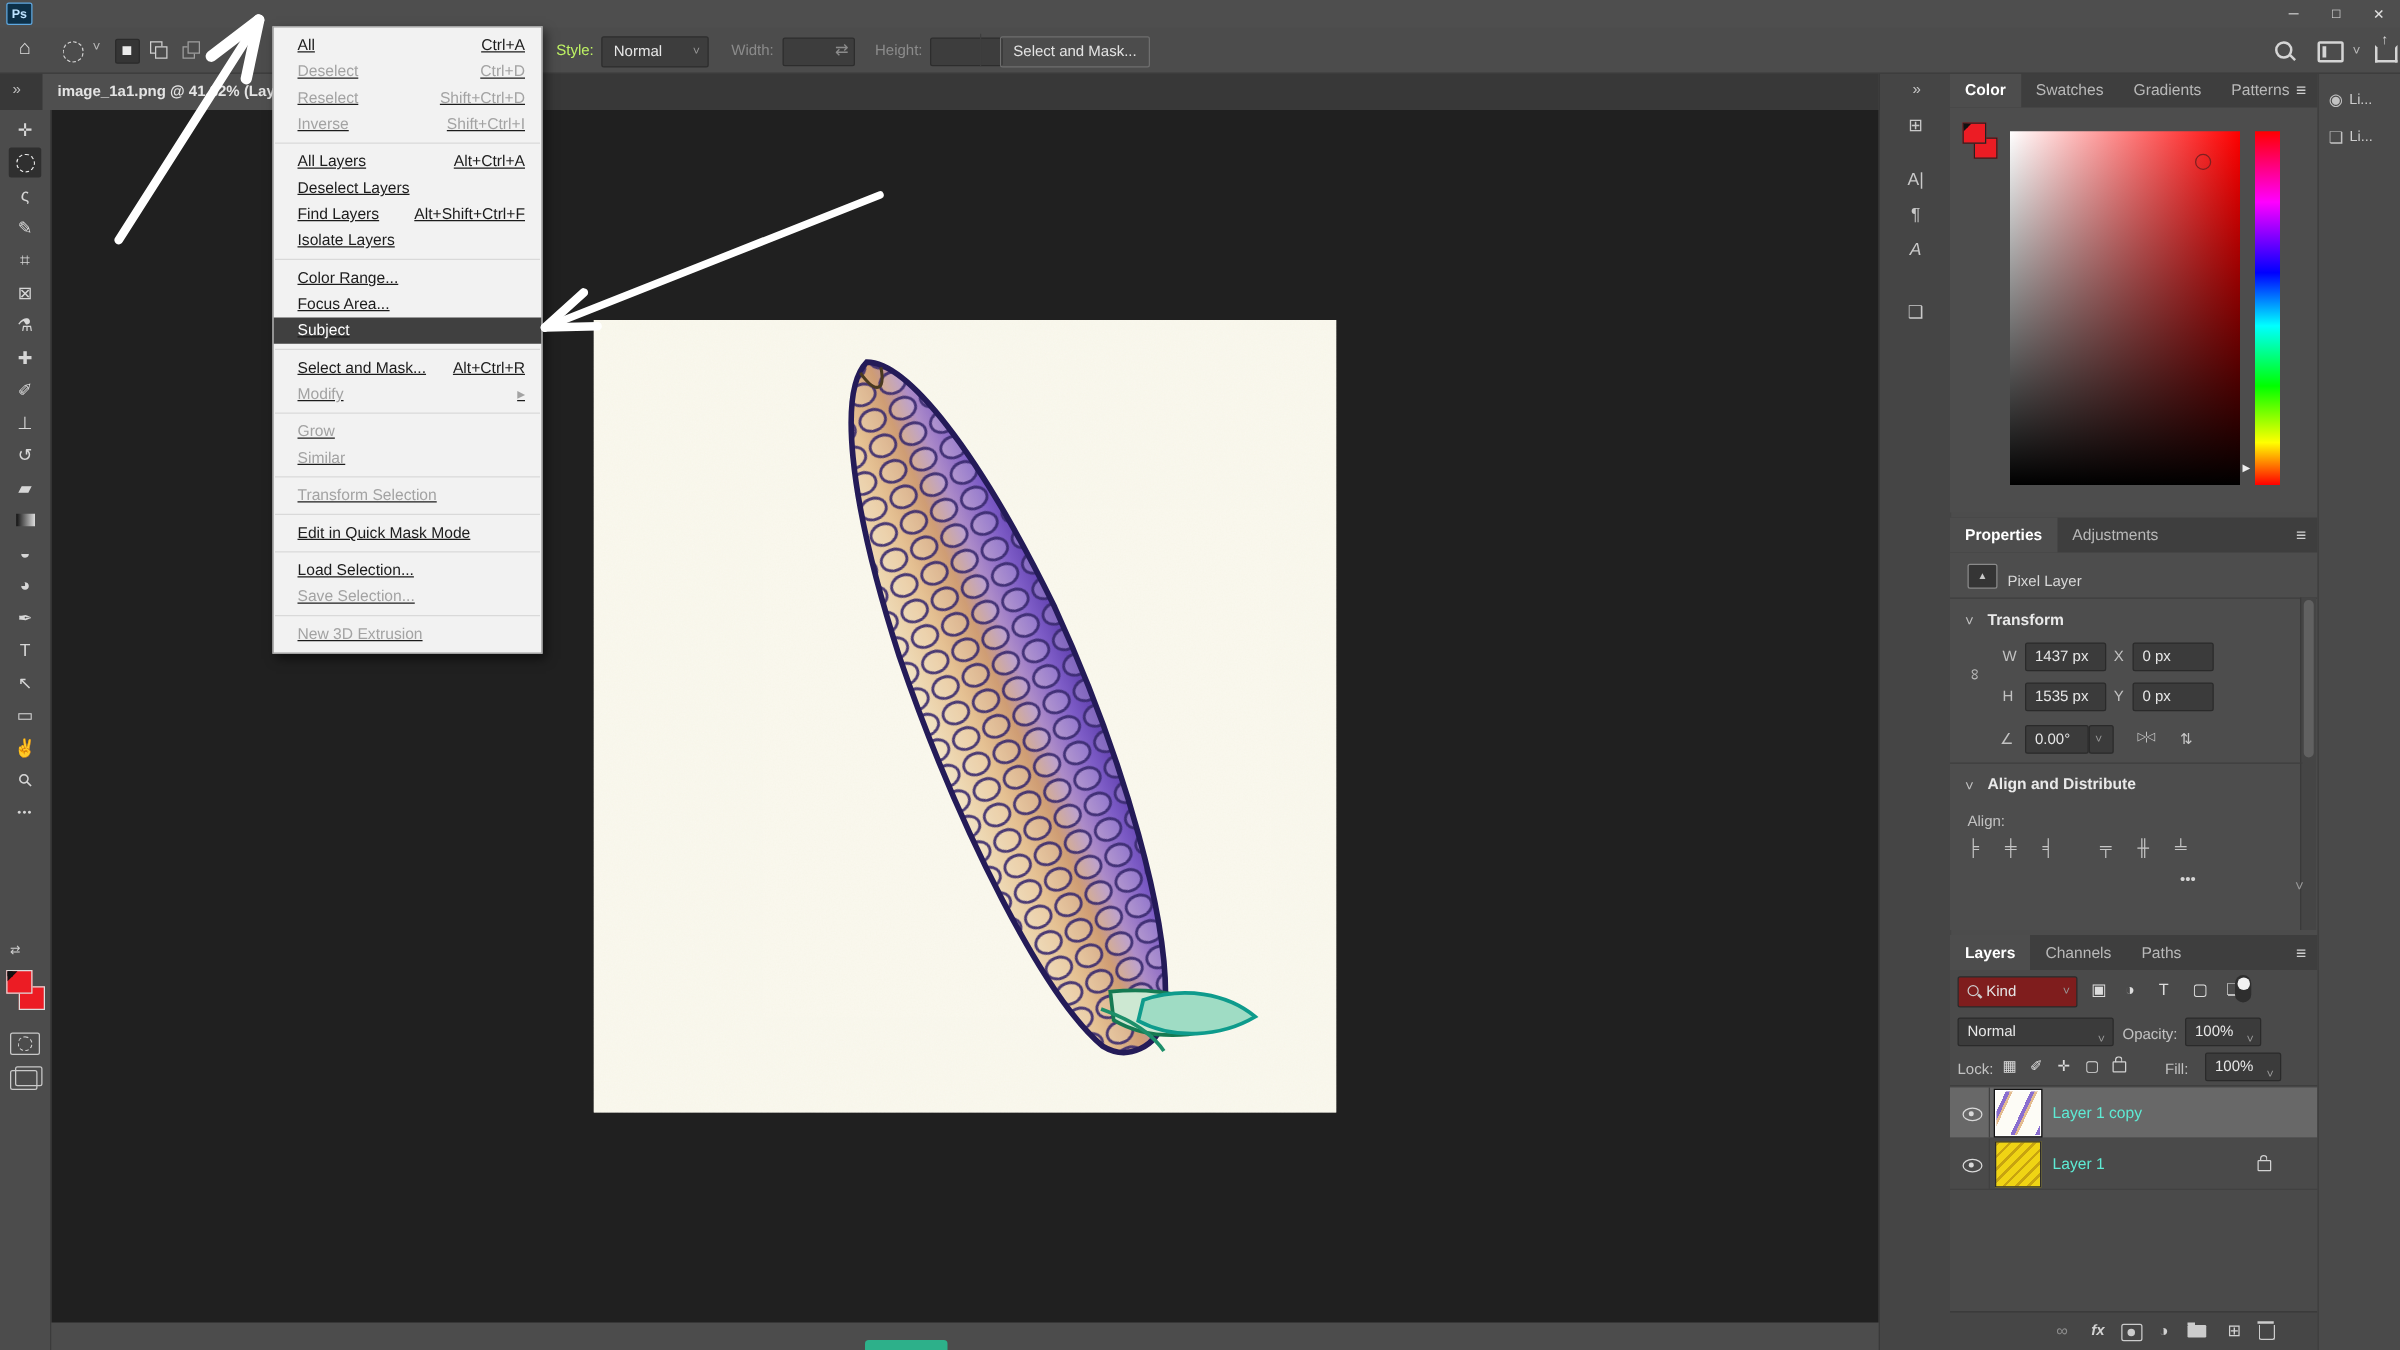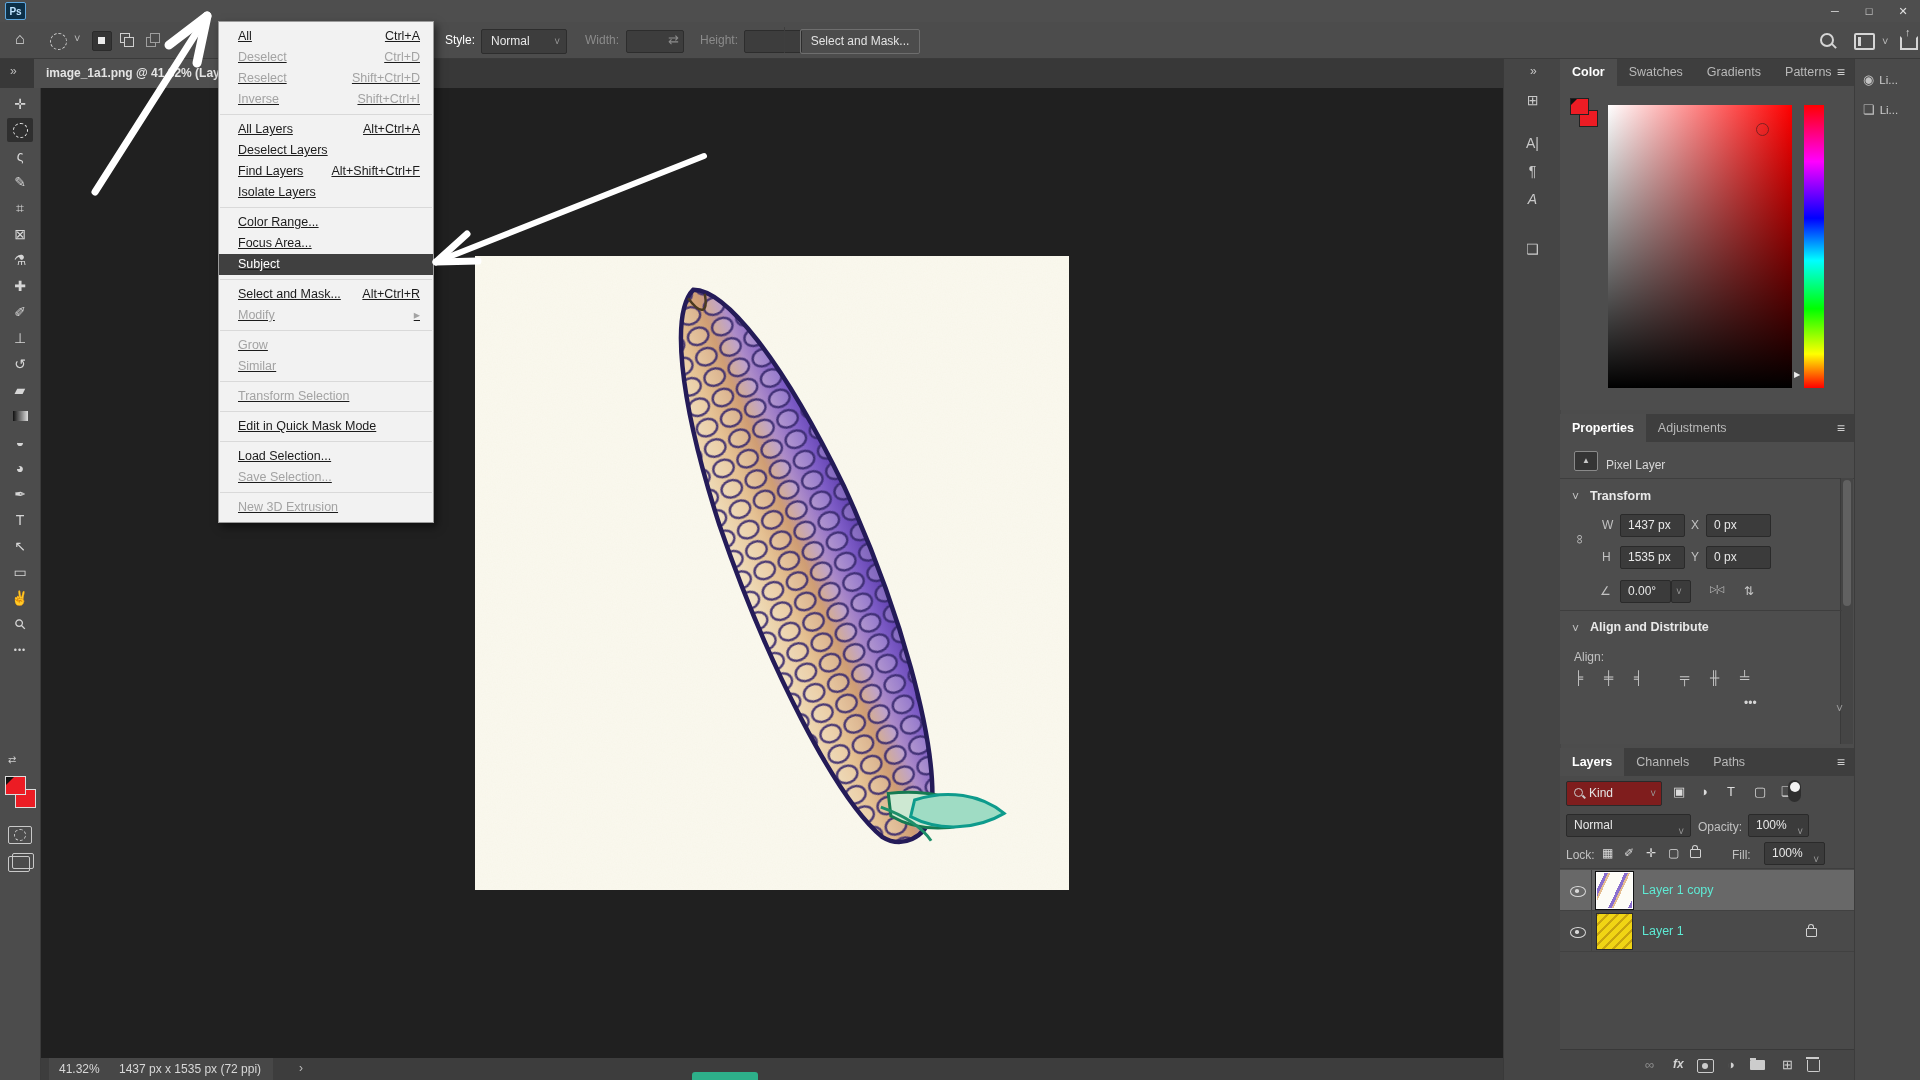--- a/index.html
+++ b/index.html
@@ -24,21 +24,21 @@
   .ob-chev{position:absolute;left:74px;top:10px;color:#bbb;font-size:11px;}
   .msq{position:absolute;top:9px;width:18px;height:18px;}
   .msq1{left:92px;background:#353535;border:1px solid #2b2b2b;border-radius:2px;}
   .msq1::after{content:"";position:absolute;left:5px;top:5px;width:7px;height:7px;background:#ececec;}
   .msq2{left:118px;}
   .msq2::before,.msq2::after{content:"";position:absolute;width:8px;height:8px;border:1px solid #cfcfcf;}
   .msq2::before{left:2px;top:2px}.msq2::after{left:6px;top:6px;background:#4c4c4c;}
   .msq3{left:144px;}
   .msq3::before,.msq3::after{content:"";position:absolute;width:8px;height:8px;border:1px solid #9f9f9f;}
   .msq3::before{left:2px;top:6px}.msq3::after{left:6px;top:2px;background:#4c4c4c;}
-  .ob-lbl{position:absolute;top:11px;font-size:12px;color:#ffffff;}
+  .ob-lbl{position:absolute;top:11px;font-size:12px;color:#bef264;}
   .ob-lbl.dim{color:#8b8b8b;}
   .ob-dd{position:absolute;left:481px;top:7px;width:84px;height:23px;background:#3d3d3d;
          border:1px solid #2d2d2d;border-radius:2px;font-size:12px;color:#e8e8e8;line-height:23px;}
   .ob-dd span.v{padding-left:9px;}
   .ob-dd span.a{position:absolute;right:6px;color:#999;font-size:10px;}
   .ob-in{position:absolute;top:8px;width:56px;height:21px;background:#3d3d3d;border:1px solid #2d2d2d;border-radius:2px;}
   .ob-swap{position:absolute;left:668px;top:10px;color:#8b8b8b;font-size:13px;}
   .ob-sep{position:absolute;top:5px;width:1px;height:26px;background:#3e3e3e;}
   .ob-btn{position:absolute;left:800px;top:7px;width:118px;height:23px;border:1px solid #6e6e6e;
           border-radius:2px;font-size:12px;color:#e3e3e3;text-align:center;line-height:23px;}
@@ -326,25 +326,20 @@
           <use href="#cob" fill="none" stroke="#241b58" stroke-width="4.5"></use>
           <path d="M-8,242 C28,252 58,272 72,300 C42,303 6,290 -14,264 Z" fill="#cde8d2" stroke="#167a52" stroke-width="3"></path>
           <path d="M14,258 C48,260 78,278 92,304 C60,309 24,296 4,272 Z" fill="#9fdcc4" stroke="#0e9b8c" stroke-width="3"></path>
           <path d="M-20,252 C-2,268 10,284 14,302" fill="none" stroke="#1d8f6a" stroke-width="3"></path>
           <path d="M-8,-292 C-3,-272 5,-270 9,-290" fill="none" stroke="#4a3a20" stroke-width="2.5"></path>
         </g>
       </svg>
     </div>
   </div>
 
-  <div class="statusbar">
-    <span class="sb-zoom">41.32%</span>
-    <span class="sb-dims">1437 px x 1535 px (72 ppi)</span>
-    <span class="sb-chev">›</span>
-  </div>
   <div class="greenblob"></div>
 
   <div class="rstrip" id="rstrip">
     <span class="rs-chev">»</span>
   <span class="rs-ico" style="top: 34px;">⊞</span>
       <span class="rs-ico" style="top: 77px;">A|</span>
       <span class="rs-ico" style="top: 105px;">¶</span>
       <span class="rs-ico it" style="top: 133px;">A</span>
       <span class="rs-ico" style="top: 183px;">❑</span>
     </div>

